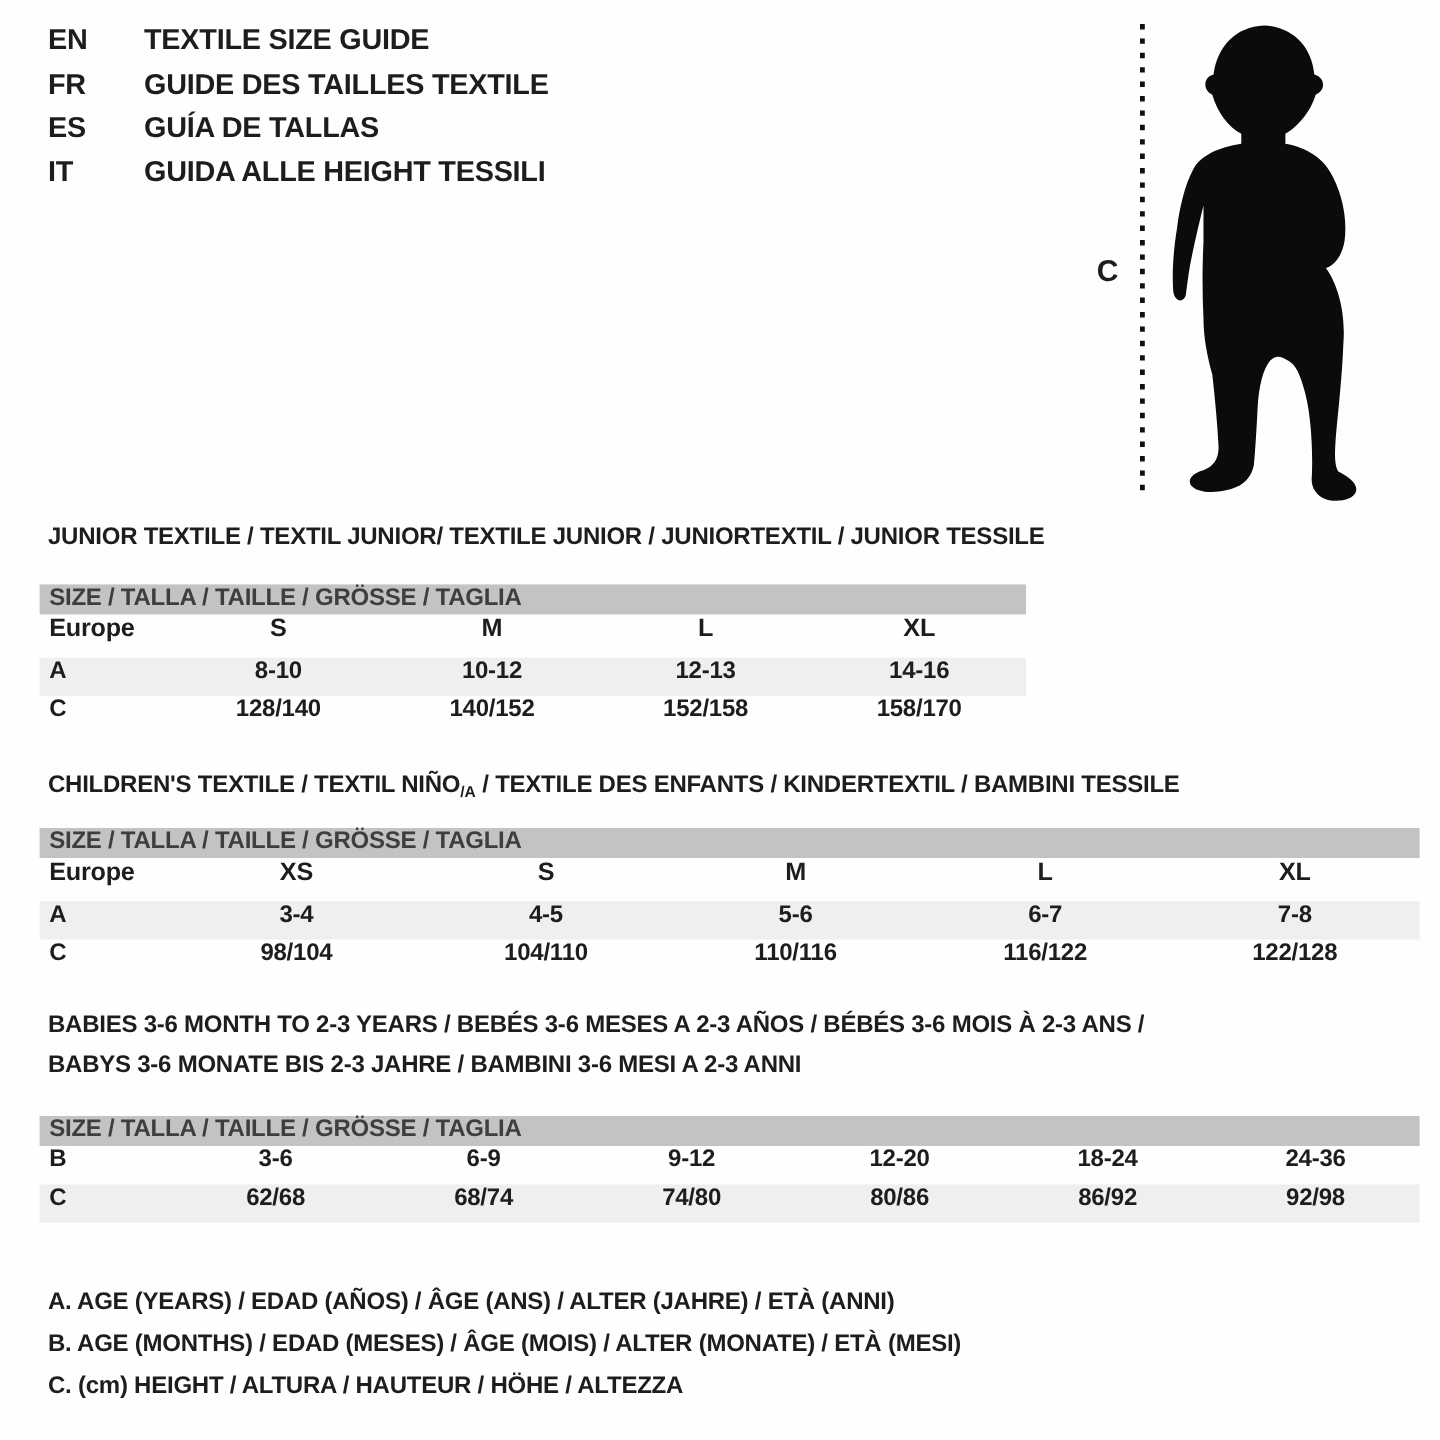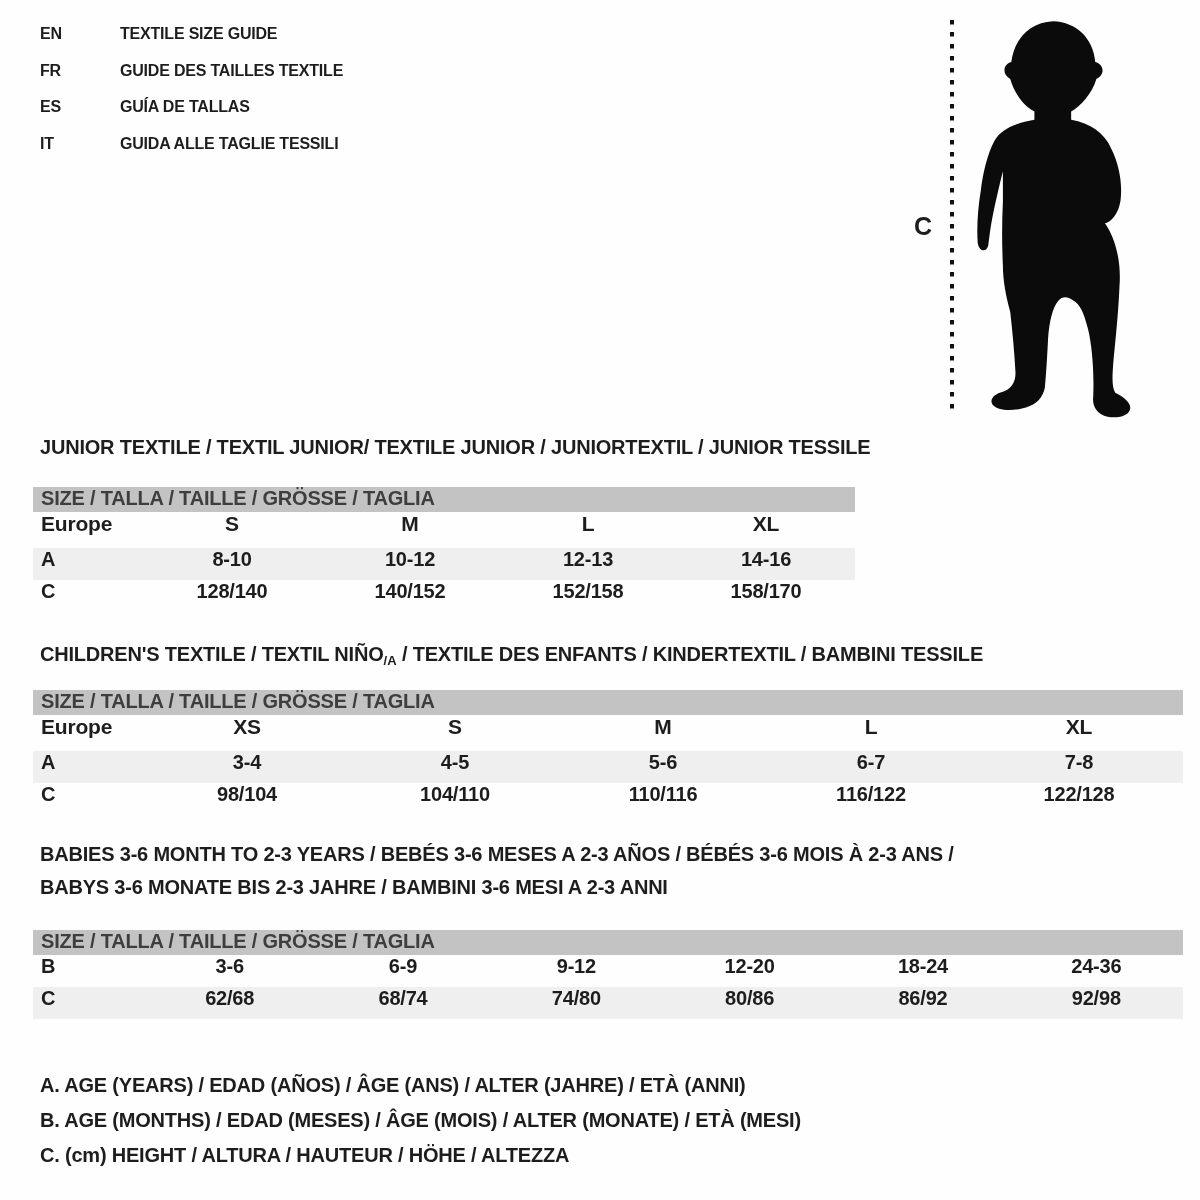--- a/index.html
+++ b/index.html
@@ -3,21 +3,21 @@
 <meta charset="utf-8">
 <style>
   html,body{margin:0;padding:0;background:#ffffff;}
   #canvas{
     position:relative;width:1200px;height:1200px;background:#fefefe;overflow:hidden;
     font-family:"Liberation Sans",sans-serif;font-weight:bold;
     color:var(--text,#1d1d1d);letter-spacing:-0.2px;
   }
   
   .lang-list{position:absolute;left:40px;top:16px;}
-  .lang-row{display:flex;align-items:center;height:36.5px;font-size:16px;}
+  .lang-row{display:flex;align-items:center;height:36.5px;font-size:24px;}
   .lang-code{width:80px;}
   .lang-title{white-space:nowrap;}
   
   .figure-wrap{position:absolute;left:925px;top:12px;width:275px;height:406px;}
   .figure-wrap svg{display:block;width:100%;height:100%;}
   .height-label{position:absolute;left:914px;top:212px;font-size:25px;}
   
   .section-title{position:absolute;left:40px;font-size:20px;line-height:23px;white-space:nowrap;}
   .ssub{font-size:13px;vertical-align:-4px;letter-spacing:0;}
   
@@ -47,21 +47,21 @@
     <div class="lang-row">
       <span class="lang-code">FR</span>
       <span class="lang-title">GUIDE DES TAILLES TEXTILE</span>
     </div>
     <div class="lang-row">
       <span class="lang-code">ES</span>
       <span class="lang-title">GUÍA DE TALLAS</span>
     </div>
     <div class="lang-row">
       <span class="lang-code">IT</span>
-      <span class="lang-title">GUIDA ALLE TAGLIE TESSILI</span>
+      <span class="lang-title">GUIDA ALLE HEIGHT TESSILI</span>
     </div>
   </div>
 
   <div class="figure-wrap">
     <svg viewBox="0 0 275 406">
       <line x1="27" y1="8" x2="27" y2="400" stroke="#111111" stroke-width="4" stroke-dasharray="4.5 7.5"></line>
       <g transform="translate(38,6) scale(1.05)">
         <path fill="#0b0b0b" d="
           M86,3
           C108,4 124,19 126,42

